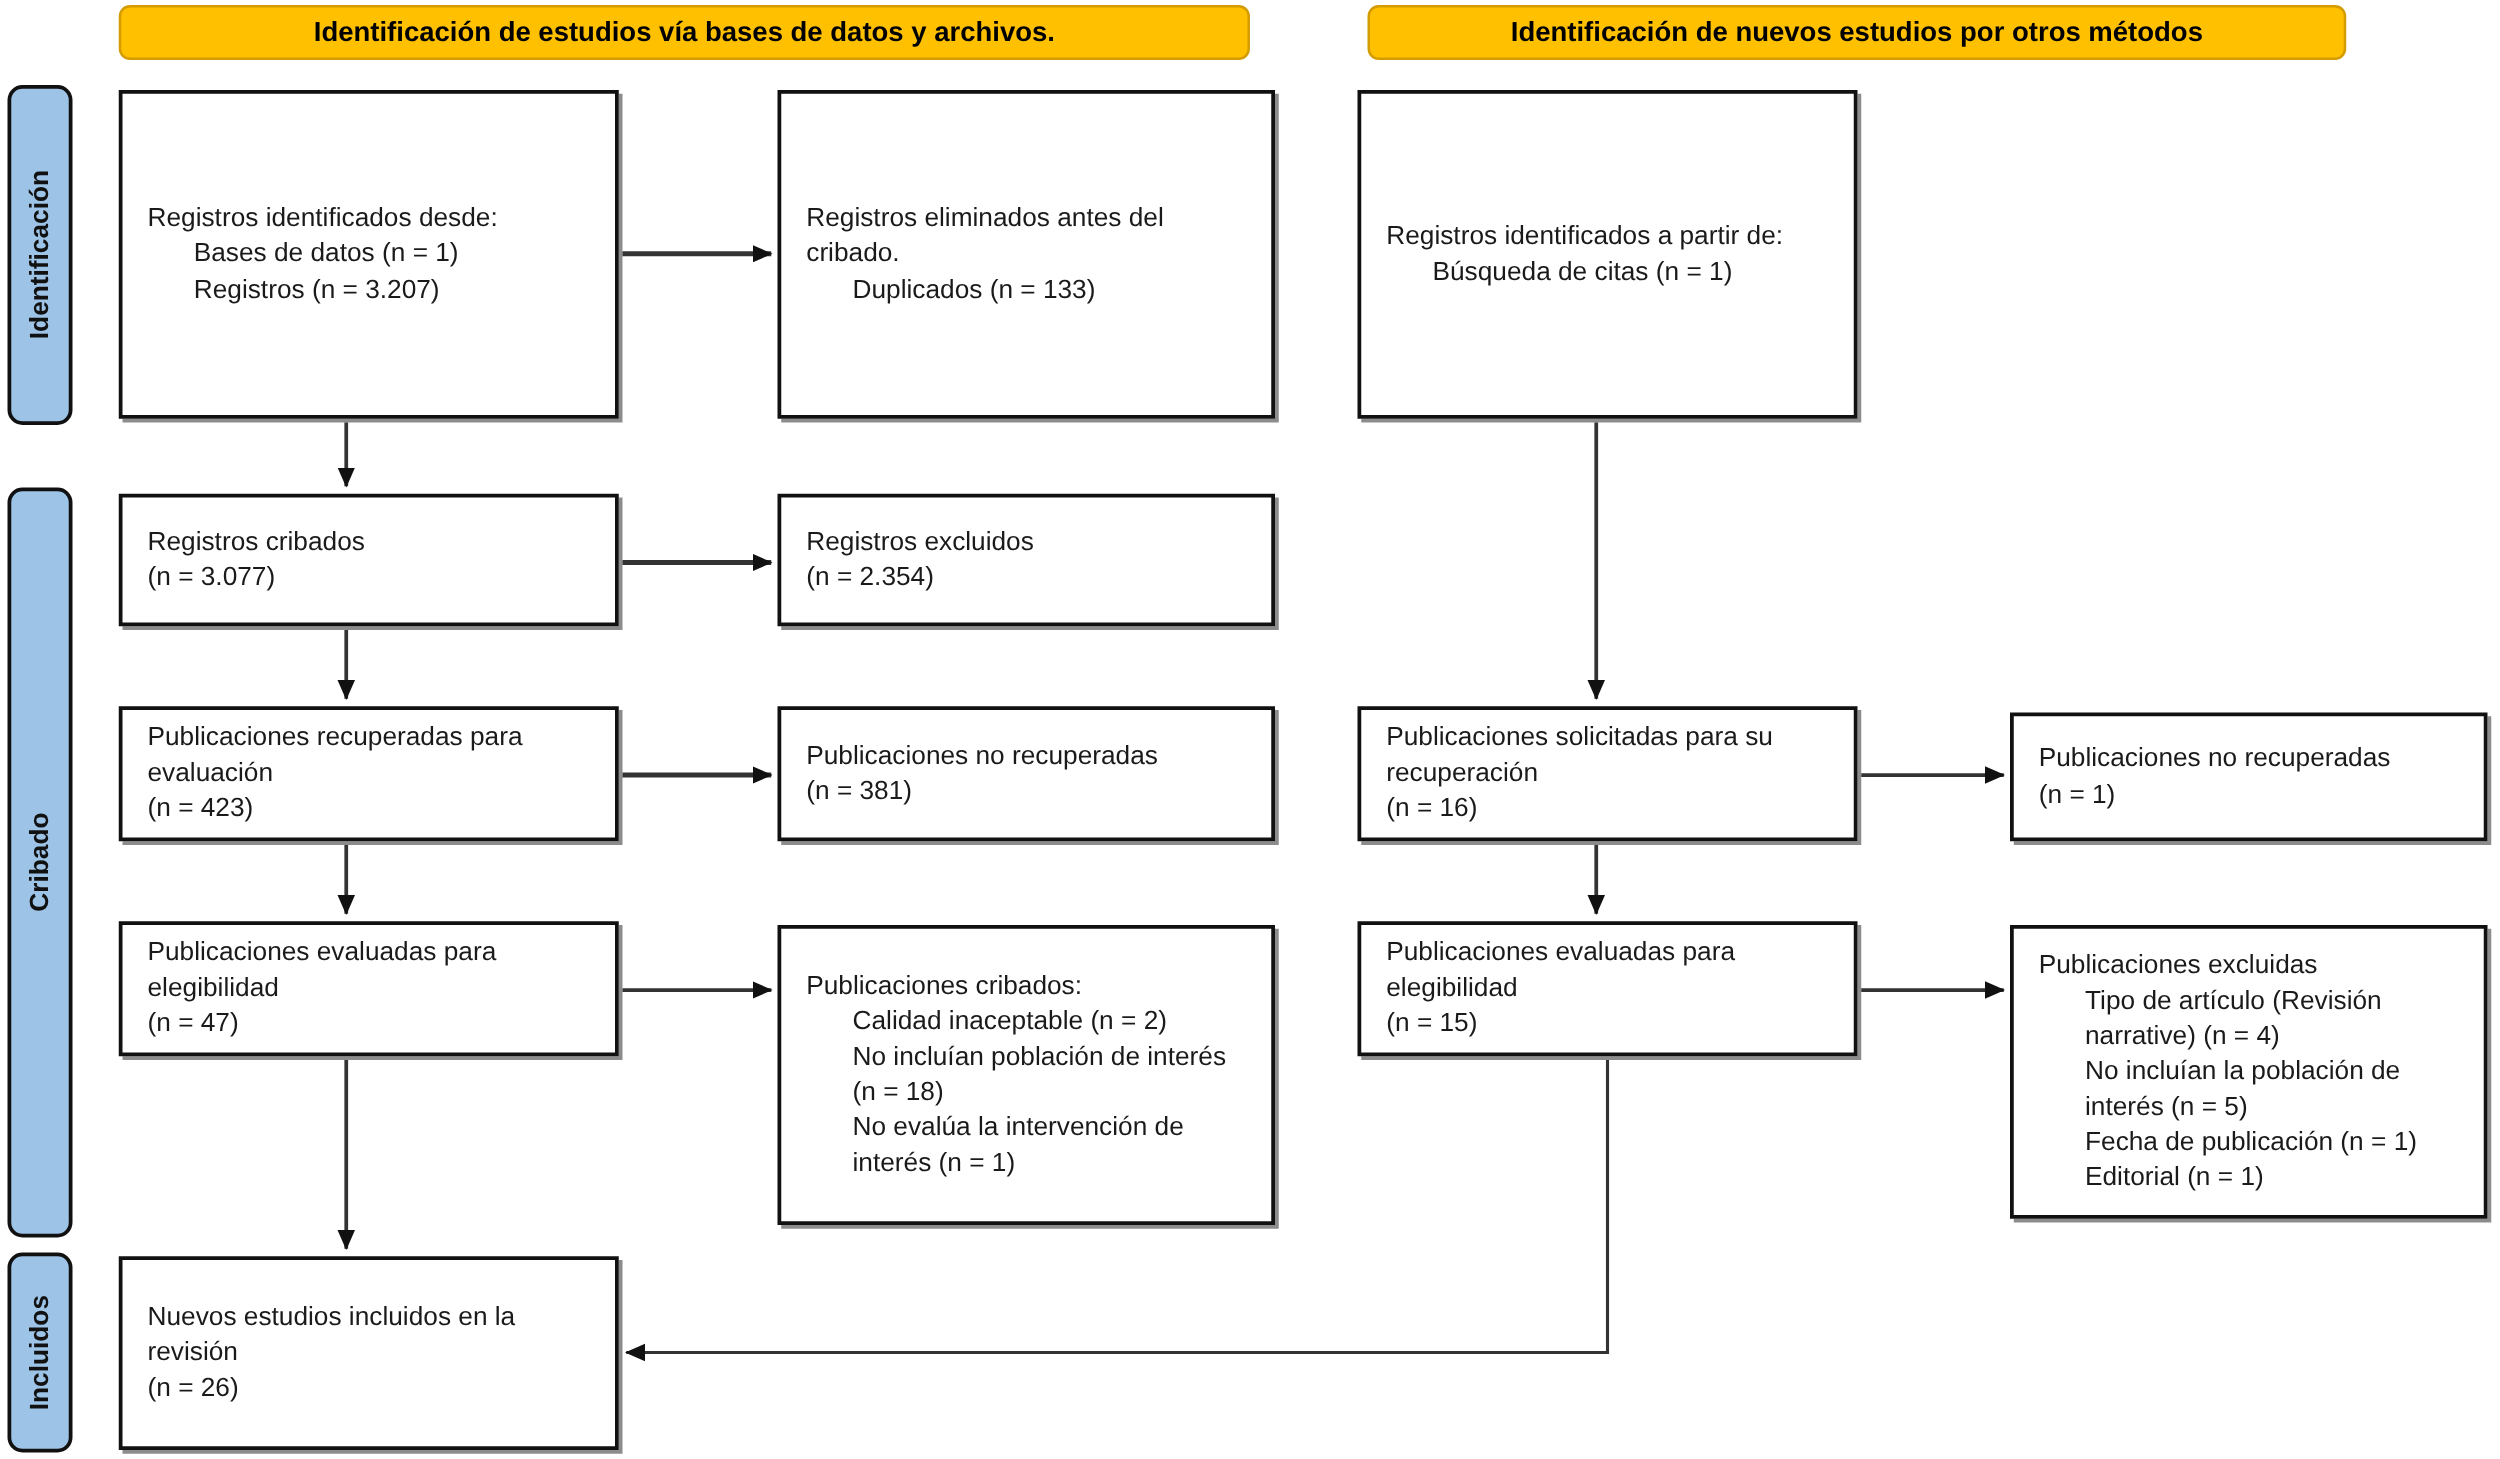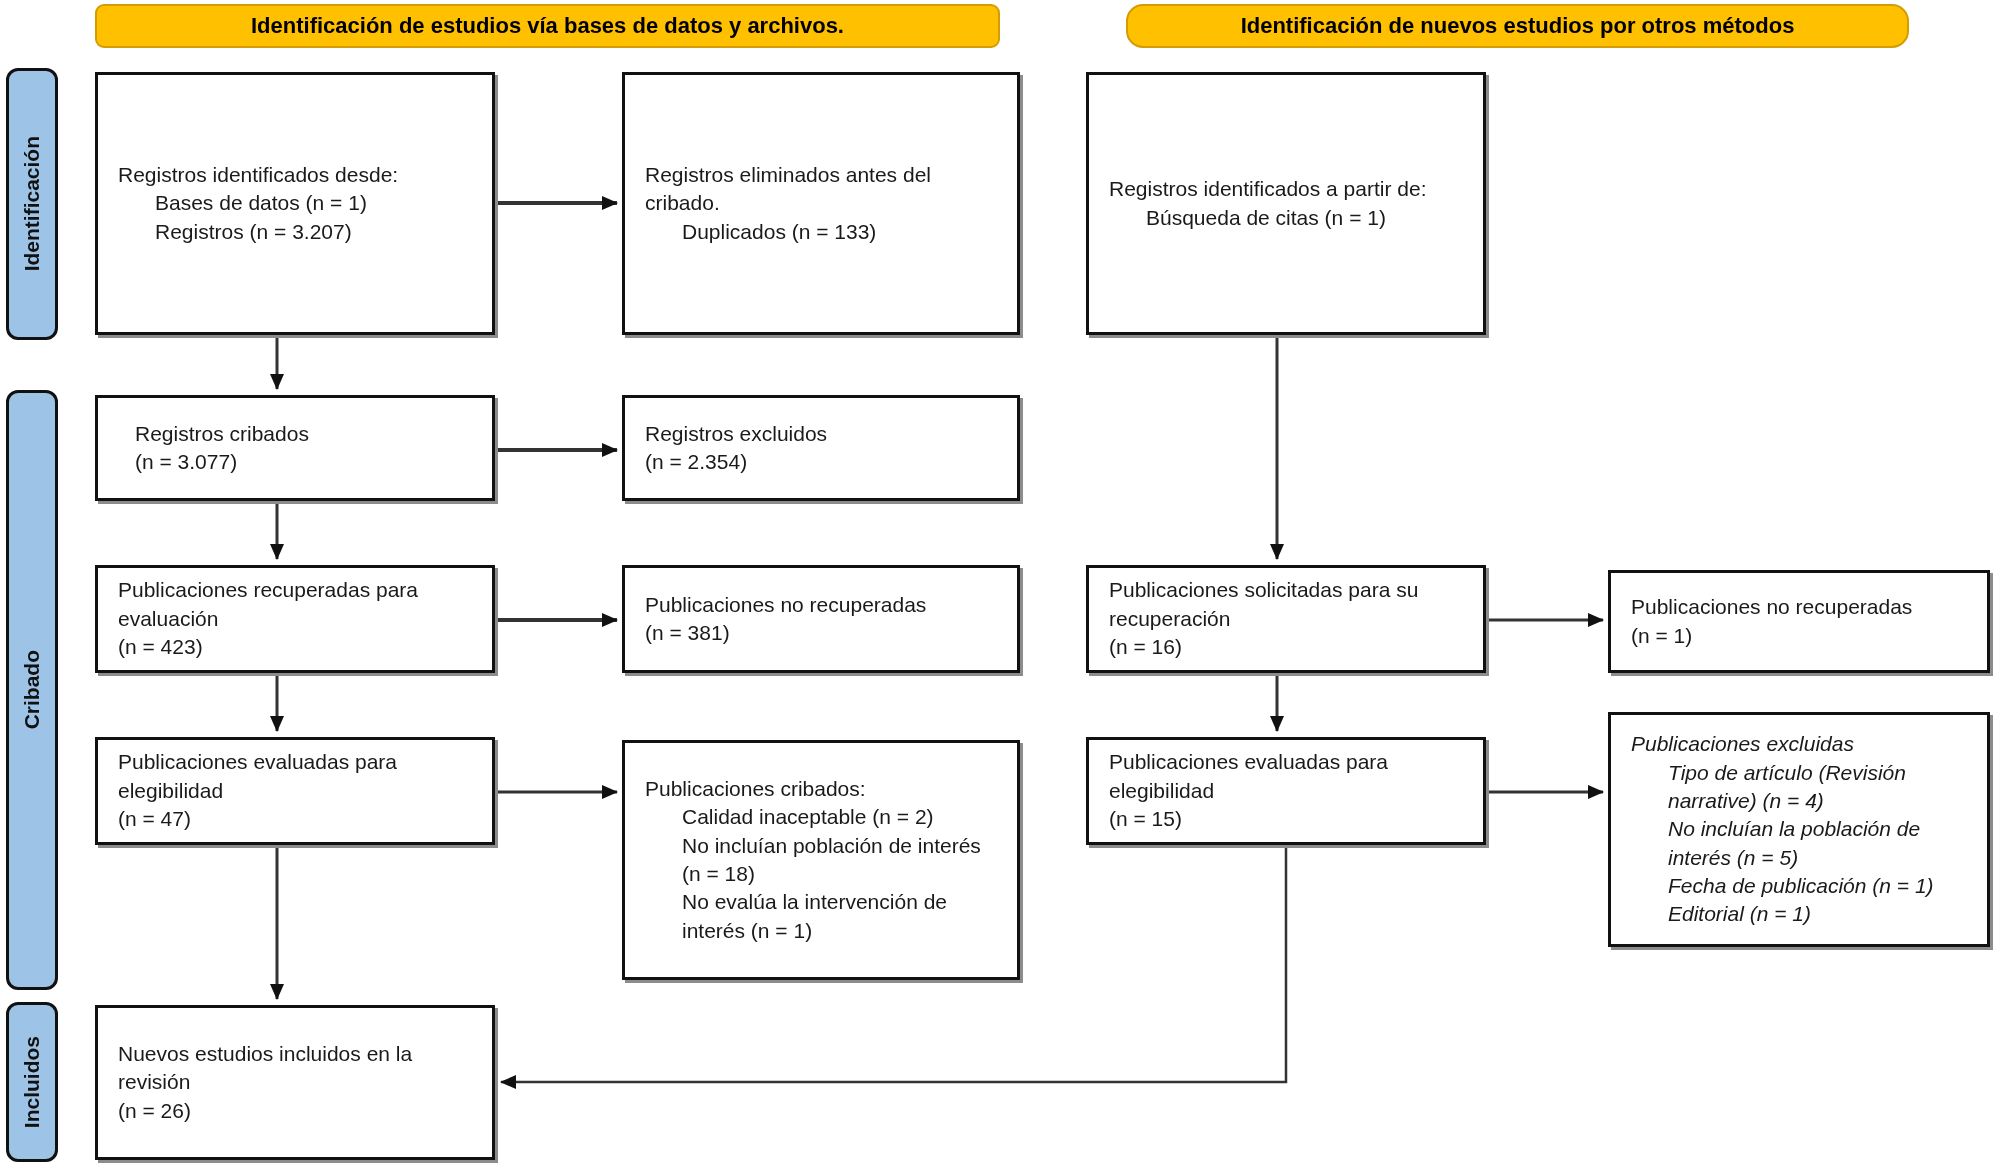--- a/index.html
+++ b/index.html
@@ -9,21 +9,21 @@
 
   .arrows { position: absolute; left: 0; top: 0; width: 2000px; height: 1167px; pointer-events: none; }
 
   .banner {
     position: absolute; height: 44px; background: #FFC000;
     border: 2px solid #D49C00; border-radius: 9px;
     display: flex; align-items: center; justify-content: center;
     font-weight: bold; font-size: 22px; color: #000000;
   }
   .banner-left  { left: 95px;  top: 4px; width: 905px; }
-  .banner-right { left: 1126px; top: 4px; width: 783px; border-radius: 17px; }
+  .banner-right { left: 1094px; top: 4px; width: 783px; }
 
   .stage {
     position: absolute; left: 6px; width: 52px;
     background: #9DC3E6; border: 3px solid #111111; border-radius: 12px;
     display: flex; align-items: center; justify-content: center;
   }
   .stage span {
     writing-mode: vertical-rl; transform: rotate(180deg);
     font-weight: bold; font-size: 21px; color: #111111; white-space: nowrap;
   }
@@ -37,30 +37,30 @@
     box-shadow: 3px 3px 0 rgba(0,0,0,0.45);
     display: flex; align-items: center;
   }
   .box-content { width: 100%; padding: 10px 12px 10px 20px; font-size: 21px; line-height: 1.35; color: #1a1a1a; }
   .line { }
   .indent { margin-left: 37px; }
 
   .b-a1 { left: 95px;   top: 72px;   width: 400px; height: 263px; }
   .b-b1 { left: 622px;  top: 72px;   width: 398px; height: 263px; }
   .b-c1 { left: 1086px; top: 72px;   width: 400px; height: 263px; }
-  .b-a2 { left: 95px;   top: 395px;  width: 400px; height: 106px; padding-left: 17px; }
+  .b-a2 { left: 95px;   top: 395px;  width: 400px; height: 106px; }
   .b-b2 { left: 622px;  top: 395px;  width: 398px; height: 106px; }
   .b-a3 { left: 95px;   top: 565px;  width: 400px; height: 108px; }
   .b-b3 { left: 622px;  top: 565px;  width: 398px; height: 108px; }
   .b-c2 { left: 1086px; top: 565px;  width: 400px; height: 108px; justify-content: flex-end; }
   .b-d1 { left: 1608px; top: 570px;  width: 382px; height: 103px; }
   .b-a4 { left: 95px;   top: 737px;  width: 400px; height: 108px; }
   .b-b4 { left: 622px;  top: 740px;  width: 398px; height: 240px; }
   .b-c3 { left: 1086px; top: 737px;  width: 400px; height: 108px; }
-  .b-d2 { left: 1608px; top: 712px;  width: 382px; height: 235px; font-style: italic; }
+  .b-d2 { left: 1608px; top: 740px;  width: 382px; height: 235px; }
   .b-a5 { left: 95px;   top: 1005px; width: 400px; height: 155px; }
 </style>
 </head>
 <body>
 
 <div class="page">
 
   <svg class="arrows" viewBox="0 0 2000 1167" xmlns="http://www.w3.org/2000/svg">
     <defs>
       <marker id="ah" markerUnits="userSpaceOnUse" markerWidth="18" markerHeight="16" refX="15" refY="7" orient="auto">

